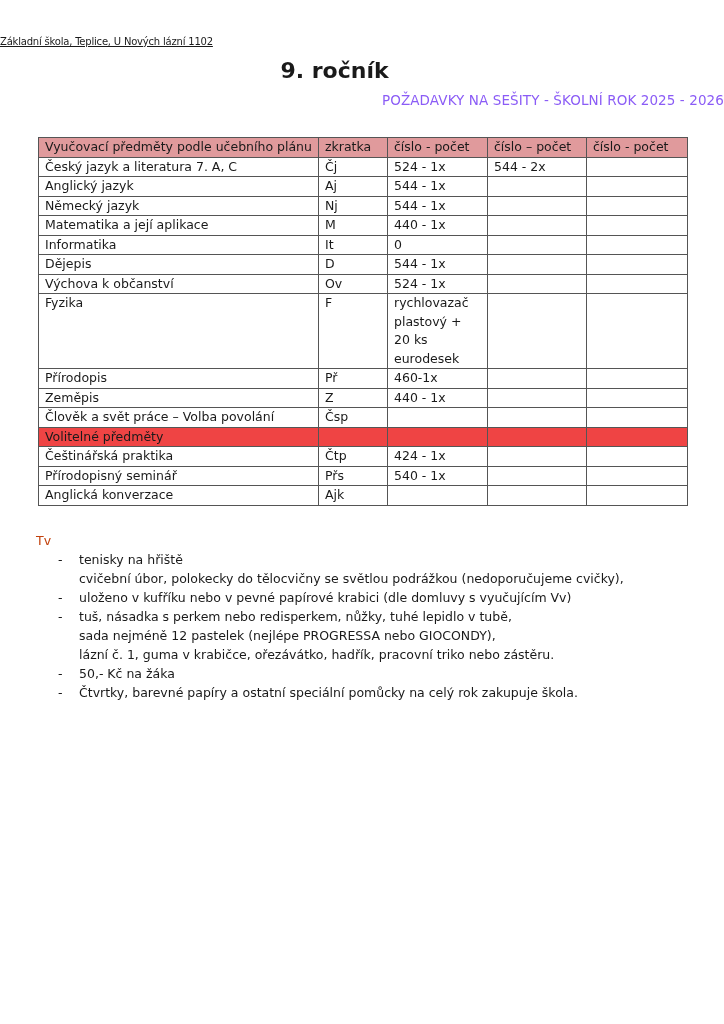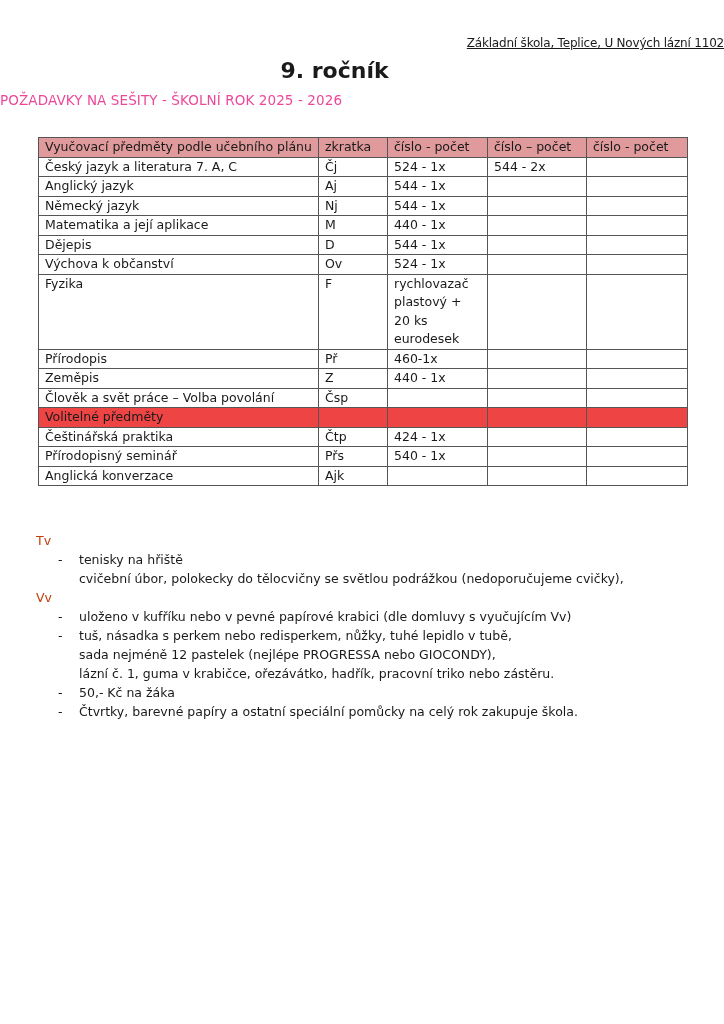--- a/index.html
+++ b/index.html
@@ -1,30 +1,30 @@
 <!DOCTYPE html>
 <html><head>
 <meta charset="utf-8">
 <style>
   html, body { margin: 0; padding: 0; background: #ffffff; }
   body {
     width: 724px; height: 1024px; position: relative; overflow: hidden;
     font-family: "DejaVu Sans", sans-serif; color: #1a1a1a;
   }
   .school {
-    position: absolute; top: 36px; left: 0; width: 724px; text-align: right;
-    font-size: 12px; text-decoration: underline; letter-spacing: -0.2px;
+    position: absolute; top: 36px; left: 0; width: 724px; text-align: left;
+    font-size: 10px; text-decoration: underline; letter-spacing: -0.2px;
   }
   .grade {
     position: absolute; top: 58px; left: 0; width: 669px; text-align: center;
     font-size: 22px; font-weight: bold;
   }
   .subtitle {
-    position: absolute; top: 92px; left: 0; width: 724px; text-align: left;
-    font-size: 13.5px; color: #ec4899; letter-spacing: 0.1px;
+    position: absolute; top: 92px; left: 0; width: 724px; text-align: right;
+    font-size: 13.5px; color: #8b5cf6; letter-spacing: 0.1px;
   }
   table.req {
     position: absolute; top: 137px; left: 38px; width: 649px;
     border-collapse: collapse; table-layout: fixed;
     font-size: 12.5px;
   }
   table.req td, table.req th {
     border: 1px solid #555; padding: 0 6px; height: 18.5px; line-height: 18.5px;
     font-weight: normal; text-align: left; vertical-align: top;
     white-space: nowrap; overflow: hidden;
@@ -88,20 +88,27 @@
           <td></td>
         </tr>
       <tr>
           <td>Matematika a její aplikace</td>
           <td>M</td>
           <td>440 - 1x</td>
           <td></td>
           <td></td>
         </tr>
       <tr>
+          <td>Informatika</td>
+          <td>It</td>
+          <td>0</td>
+          <td></td>
+          <td></td>
+        </tr>
+      <tr>
           <td>Dějepis</td>
           <td>D</td>
           <td>544 - 1x</td>
           <td></td>
           <td></td>
         </tr>
       <tr>
           <td>Výchova k občanství</td>
           <td>Ov</td>
           <td>524 - 1x</td>
@@ -167,21 +174,20 @@
     </tbody>
   </table>
 
   <div class="notes">
     <div class="label">Tv</div>
     <div class="item">
       <span class="dash">-</span>
       <div>tenisky na hřiště</div>
       <div>cvičební úbor, polokecky do tělocvičny se světlou podrážkou (nedoporučujeme cvičky),</div>
     </div>
-    <div class="label">Vv</div>
     <div class="item">
       <span class="dash">-</span>
       <div>uloženo v kufříku nebo v pevné papírové krabici (dle domluvy s vyučujícím Vv)</div>
     </div>
     <div class="item">
       <span class="dash">-</span>
       <div>tuš, násadka s perkem nebo redisperkem, nůžky, tuhé lepidlo v tubě,</div>
       <div>sada nejméně 12 pastelek (nejlépe PROGRESSA nebo GIOCONDY),</div>
       <div>lázní č. 1, guma v krabičce, ořezávátko, hadřík, pracovní triko nebo zástěru.</div>
     </div>

